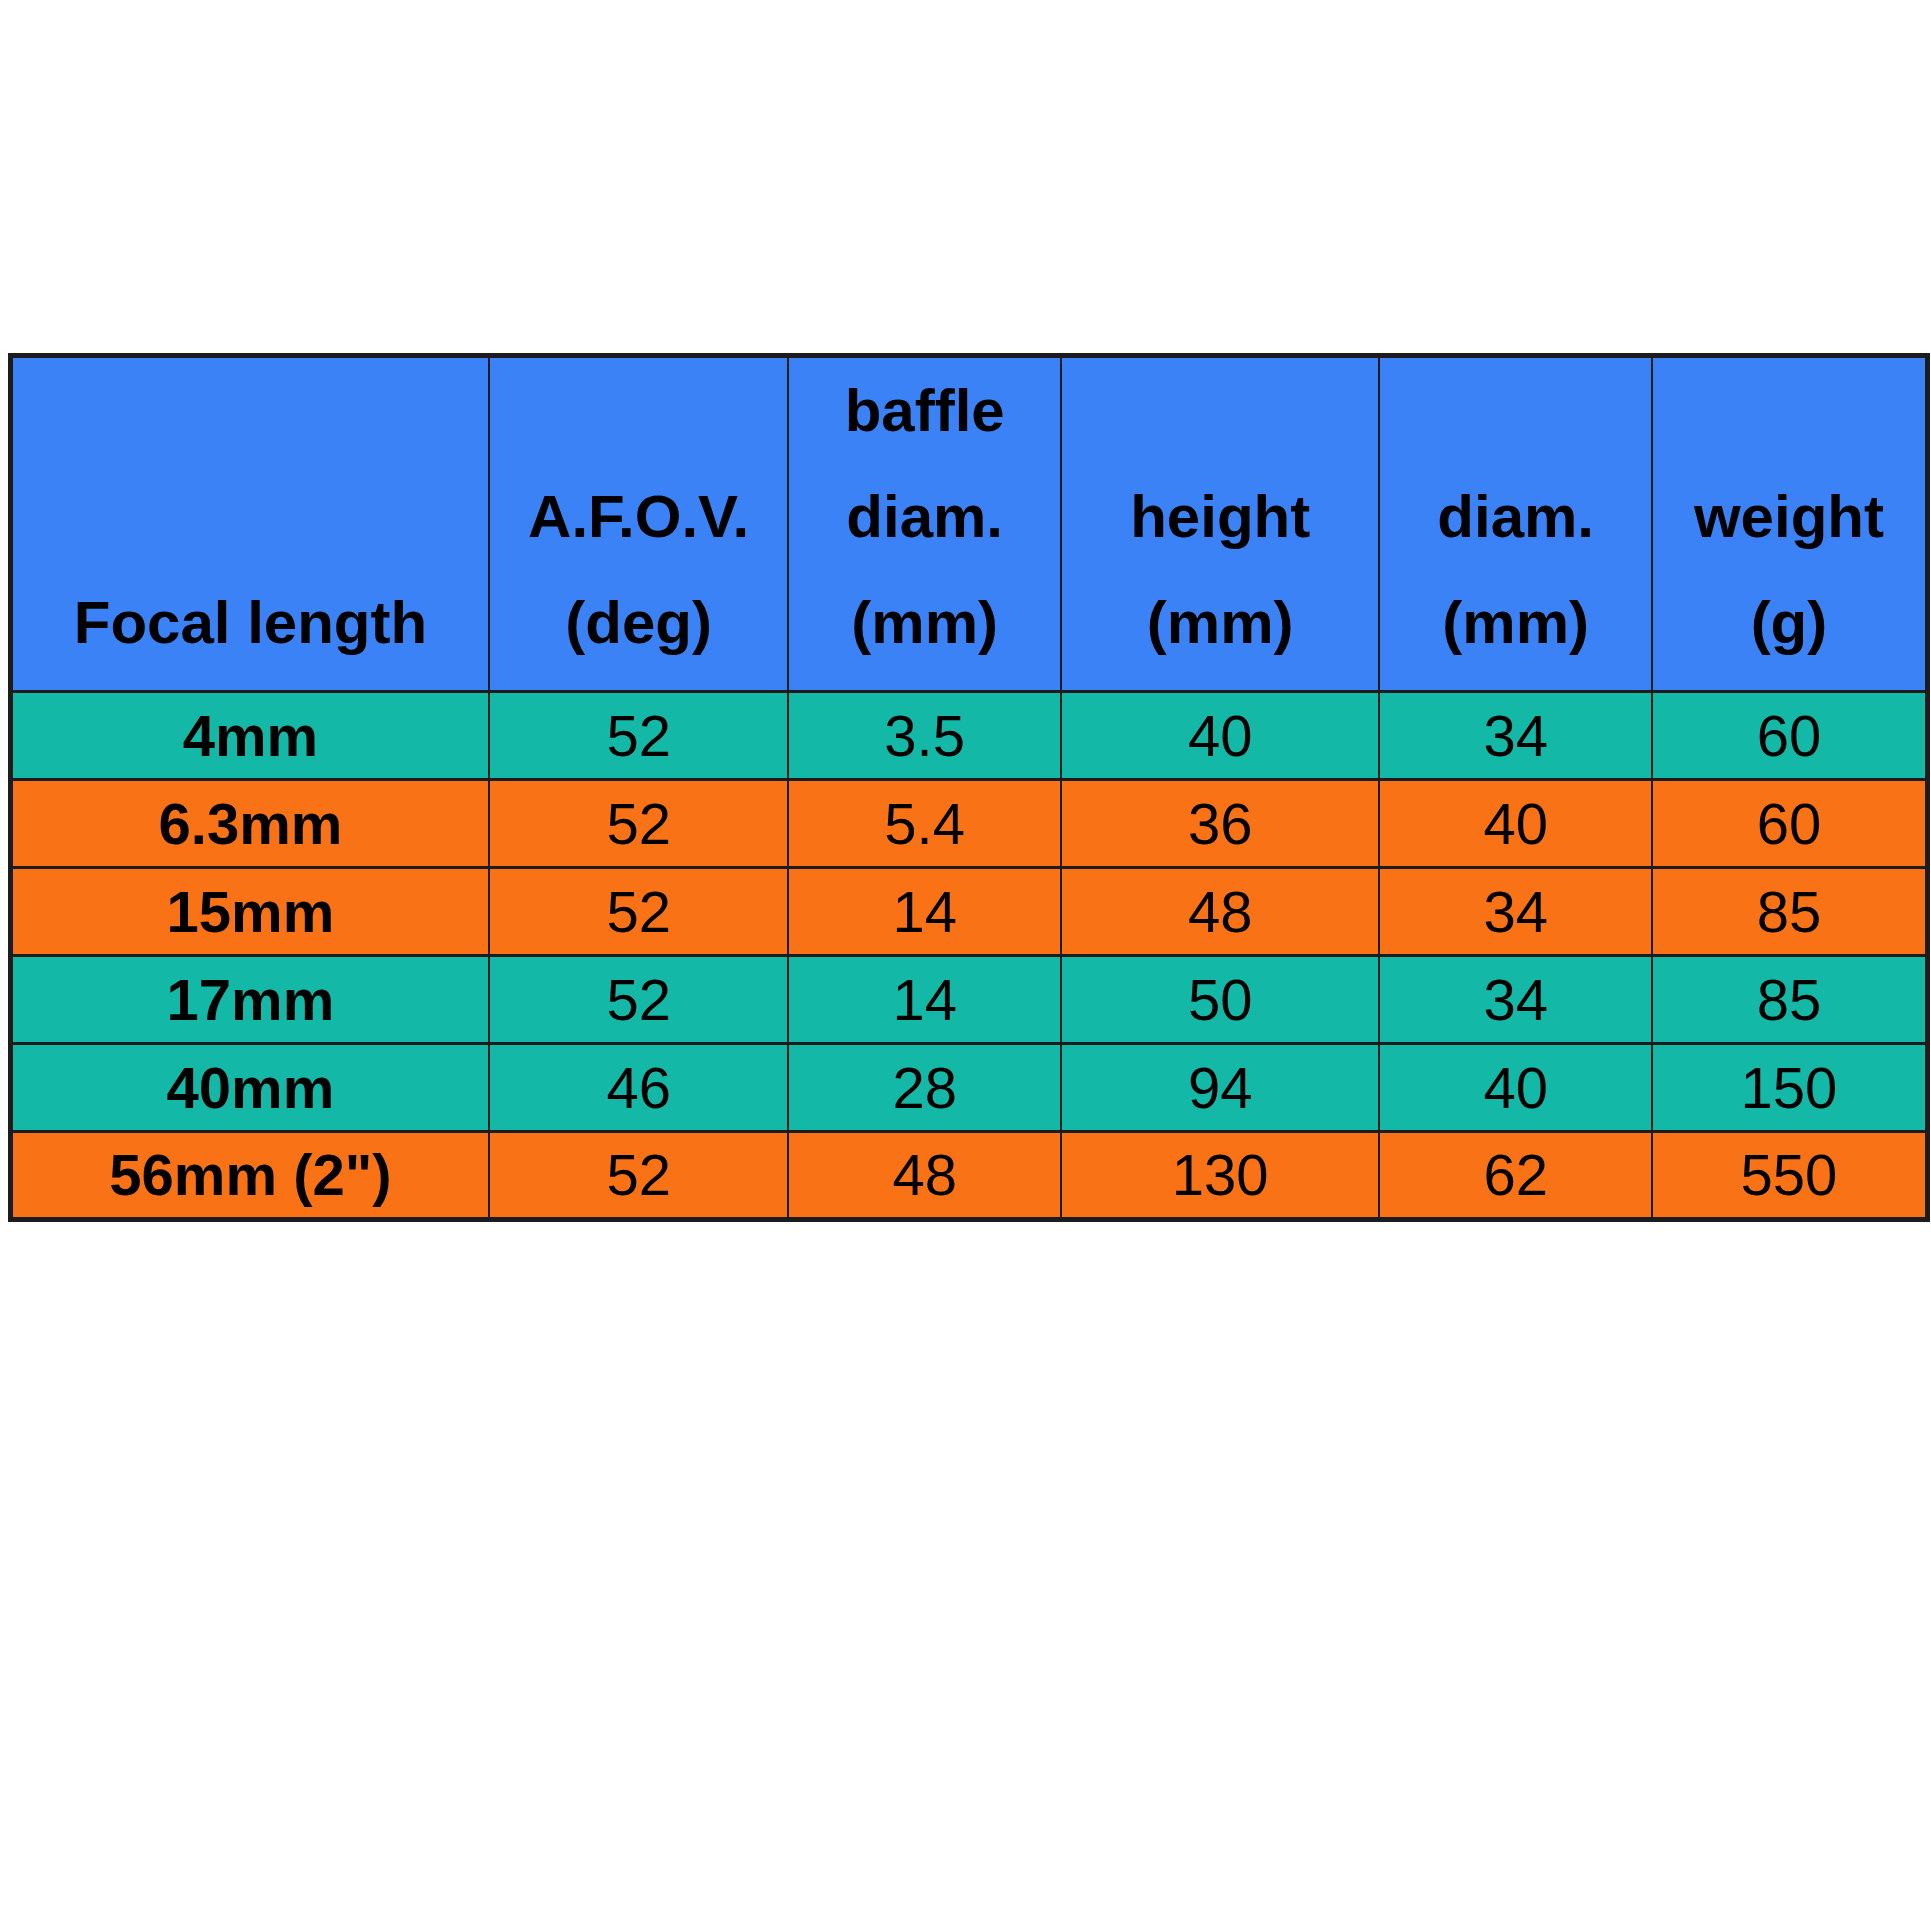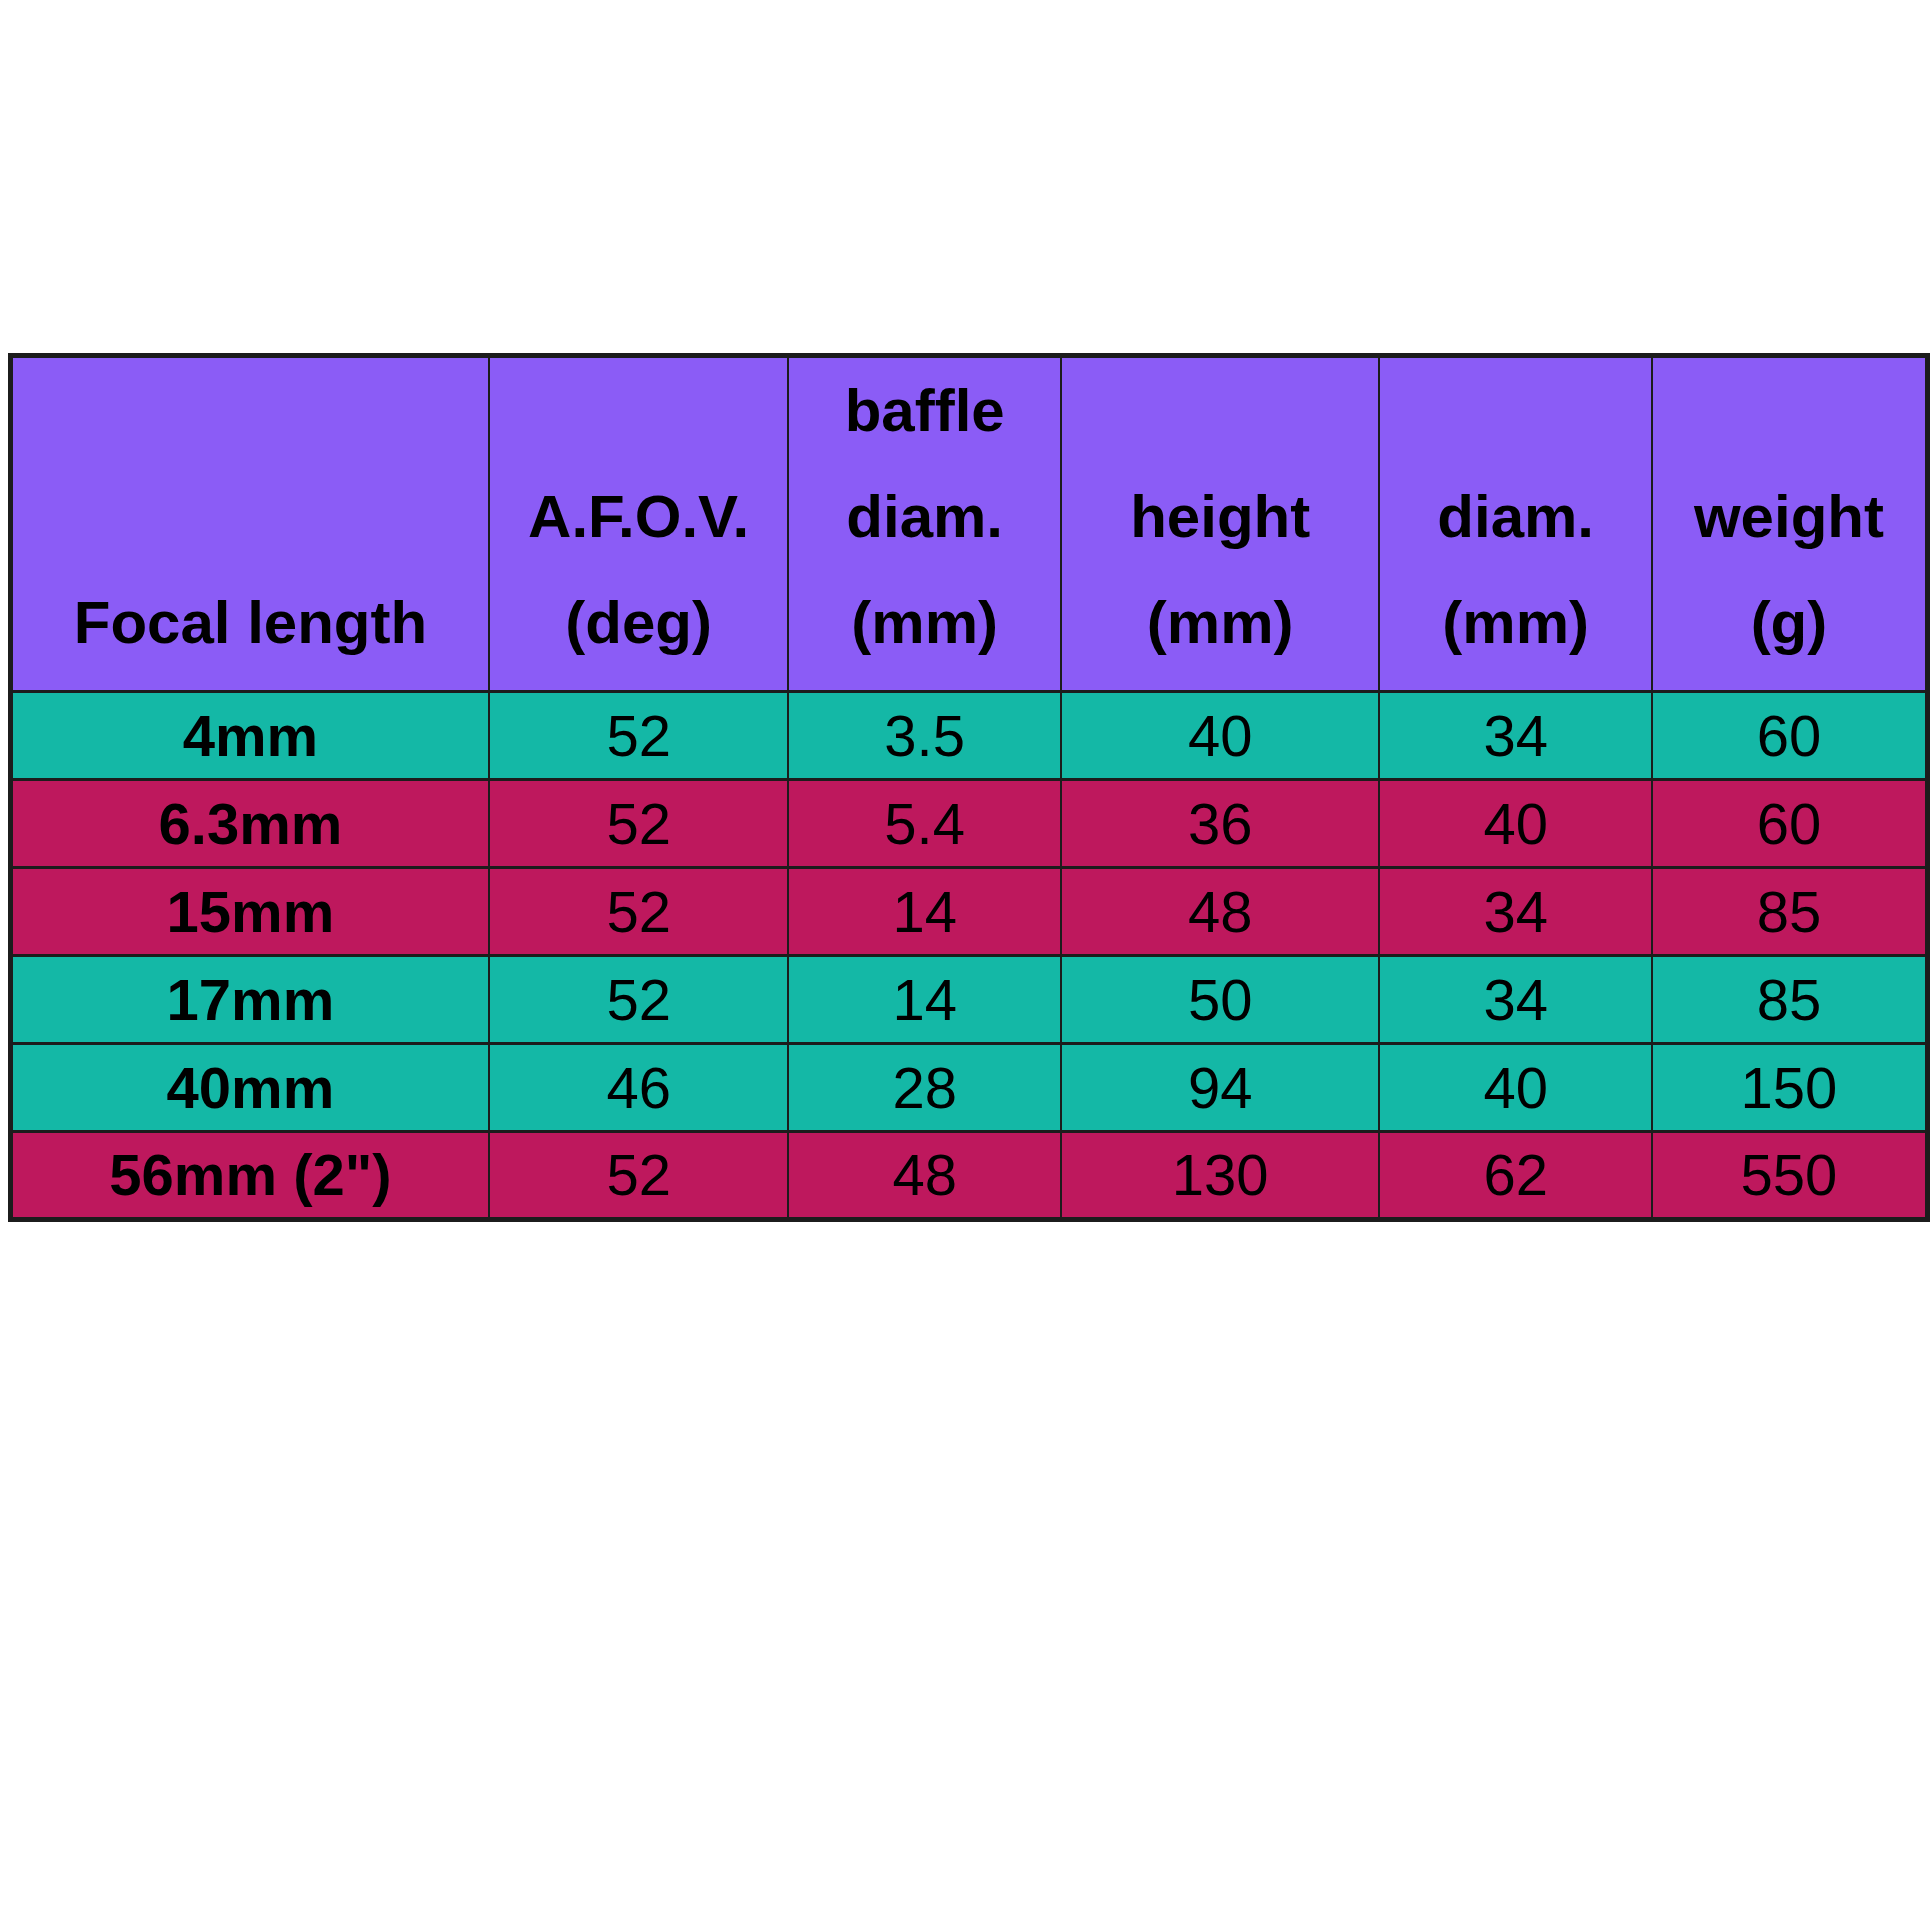--- a/index.html
+++ b/index.html
@@ -34,41 +34,41 @@
     border-bottom: 3.9px solid #1c1c1c;
     overflow: hidden;
     padding: 0;
   }
   table.spec-table {
     border: 5.8px solid #1c1c1c;
   }
   .spec-table thead tr { height: 335px; }
   .spec-table tbody tr { height: 88px; }
   .spec-table th {
-    background: #8b5cf6;
+    background: #3b82f6;
     vertical-align: bottom;
     text-align: center;
     font-weight: 700;
     font-size: 60px;
     padding-bottom: 13.5px;
   }
   .hl { line-height: 106px; white-space: nowrap; }
   .spec-table td {
     text-align: center;
     vertical-align: middle;
     font-size: 58px;
     font-weight: 400;
     background: #14b8a6;
   }
   .spec-table td.focal {
     font-weight: 700;
     font-size: 58px;
   }
   .spec-table tr.stripe td {
-    background: #be185d;
+    background: #f97316;
   }
 </style>
 </head>
 <body>
 
 <div class="canvas">
   <table class="spec-table">
     <colgroup>
       <col style="width:479px">
       <col style="width:299px">

